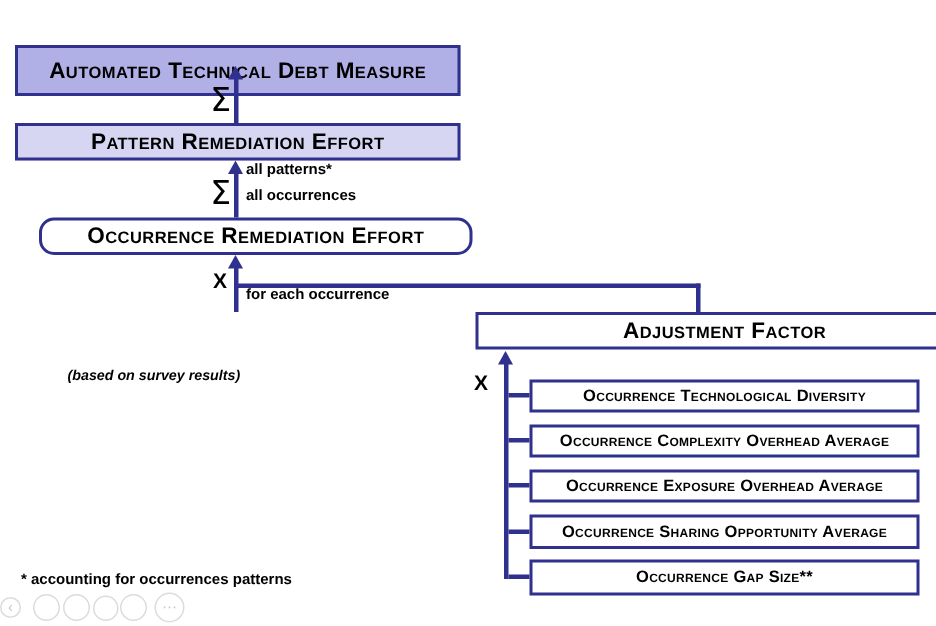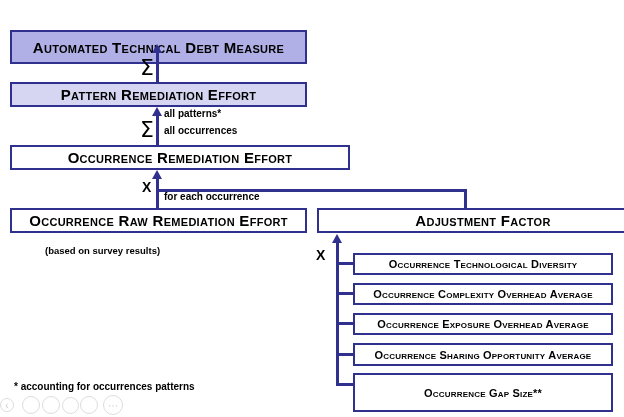--- a/index.html
+++ b/index.html
@@ -44,31 +44,30 @@
 </style>
 </head>
 <body>
 
 <div id="stage">
 
   <div class="box primary" style="left:10px;top:30px;width:297px;height:34px;">Automated Technical Debt Measure</div>
 
   <div class="box secondary" style="left:10px;top:82px;width:297px;height:25px;">Pattern Remediation Effort</div>
 
-  <div class="box" style="left:10px;top:145px;width:340px;height:25px;">Occurrence Remediation Effort</div>
+  <div class="box" style="left:26px;top:145px;width:289px;height:25px;border-radius:10px;">Occurrence Remediation Effort</div>
 
-  <div class="box" style="left:10px;top:208px;width:297px;height:25px;">Occurrence Raw Remediation Effort</div>
 
   <div class="box" style="left:317px;top:208px;width:332px;height:25px;">Adjustment Factor</div>
 
   <div class="box small" style="left:353px;top:253px;width:260px;height:22px;">Occurrence Technological Diversity</div>
   <div class="box small" style="left:353px;top:283px;width:260px;height:22px;">Occurrence Complexity Overhead Average</div>
   <div class="box small" style="left:353px;top:343px;width:260px;height:23px;">Occurrence Sharing Opportunity Average</div>
   <div class="box small" style="left:353px;top:313px;width:260px;height:22px;">Occurrence Exposure Overhead Average</div>
-  <div class="box small" style="left:353px;top:373px;width:260px;height:39px;">Occurrence Gap Size**</div>
+  <div class="box small" style="left:353px;top:373px;width:260px;height:24px;">Occurrence Gap Size**</div>
 
   <div class="arrow-up" style="left:152px;top:44px;"></div>
   <div class="vline" style="left:156px;top:51px;width:3px;height:31px;"></div>
   <div class="op-sigma" style="left:136px;top:57px;">Σ</div>
   <div class="edge-label" style="left:164px;top:64px;margin-top:44px;">all patterns*</div>
 
   <div class="arrow-up" style="left:152px;top:107px;"></div>
   <div class="vline" style="left:156px;top:114px;width:3px;height:31px;"></div>
   <div class="op-sigma" style="left:136px;top:119px;">Σ</div>
   <div class="edge-label" style="left:164px;top:125px;">all occurrences</div>
@@ -83,21 +82,21 @@
 
   <div class="arrow-up" style="left:332px;top:234px;"></div>
   <div class="vline" style="left:336px;top:241px;width:3px;height:145px;"></div>
   <div class="op-x" style="left:316px;top:248px;">X</div>
   <div class="hline" style="left:339px;top:262px;width:14px;height:3px;"></div>
   <div class="hline" style="left:339px;top:292px;width:14px;height:3px;"></div>
   <div class="hline" style="left:339px;top:322px;width:14px;height:3px;"></div>
   <div class="hline" style="left:339px;top:353px;width:14px;height:3px;"></div>
   <div class="hline" style="left:339px;top:383px;width:14px;height:3px;"></div>
 
-  <div class="note" style="left:45px;top:245px;">(based on survey results)</div>
+  <div class="note" style="left:45px;top:245px;font-style:italic;">(based on survey results)</div>
   <div class="footnote" style="left:14px;top:381px;">* accounting for occurrences patterns</div>
 
   <div class="ctl" style="left:0px;top:398px;width:14px;height:14px;">‹</div>
   <div class="ctl" style="left:22px;top:396px;width:18px;height:18px;"></div>
   <div class="ctl" style="left:42px;top:396px;width:18px;height:18px;"></div>
   <div class="ctl" style="left:62px;top:397px;width:17px;height:17px;"></div>
   <div class="ctl" style="left:80px;top:396px;width:18px;height:18px;"></div>
   <div class="ctl" style="left:103px;top:395px;width:20px;height:20px;">⋯</div>
 
 </div>

